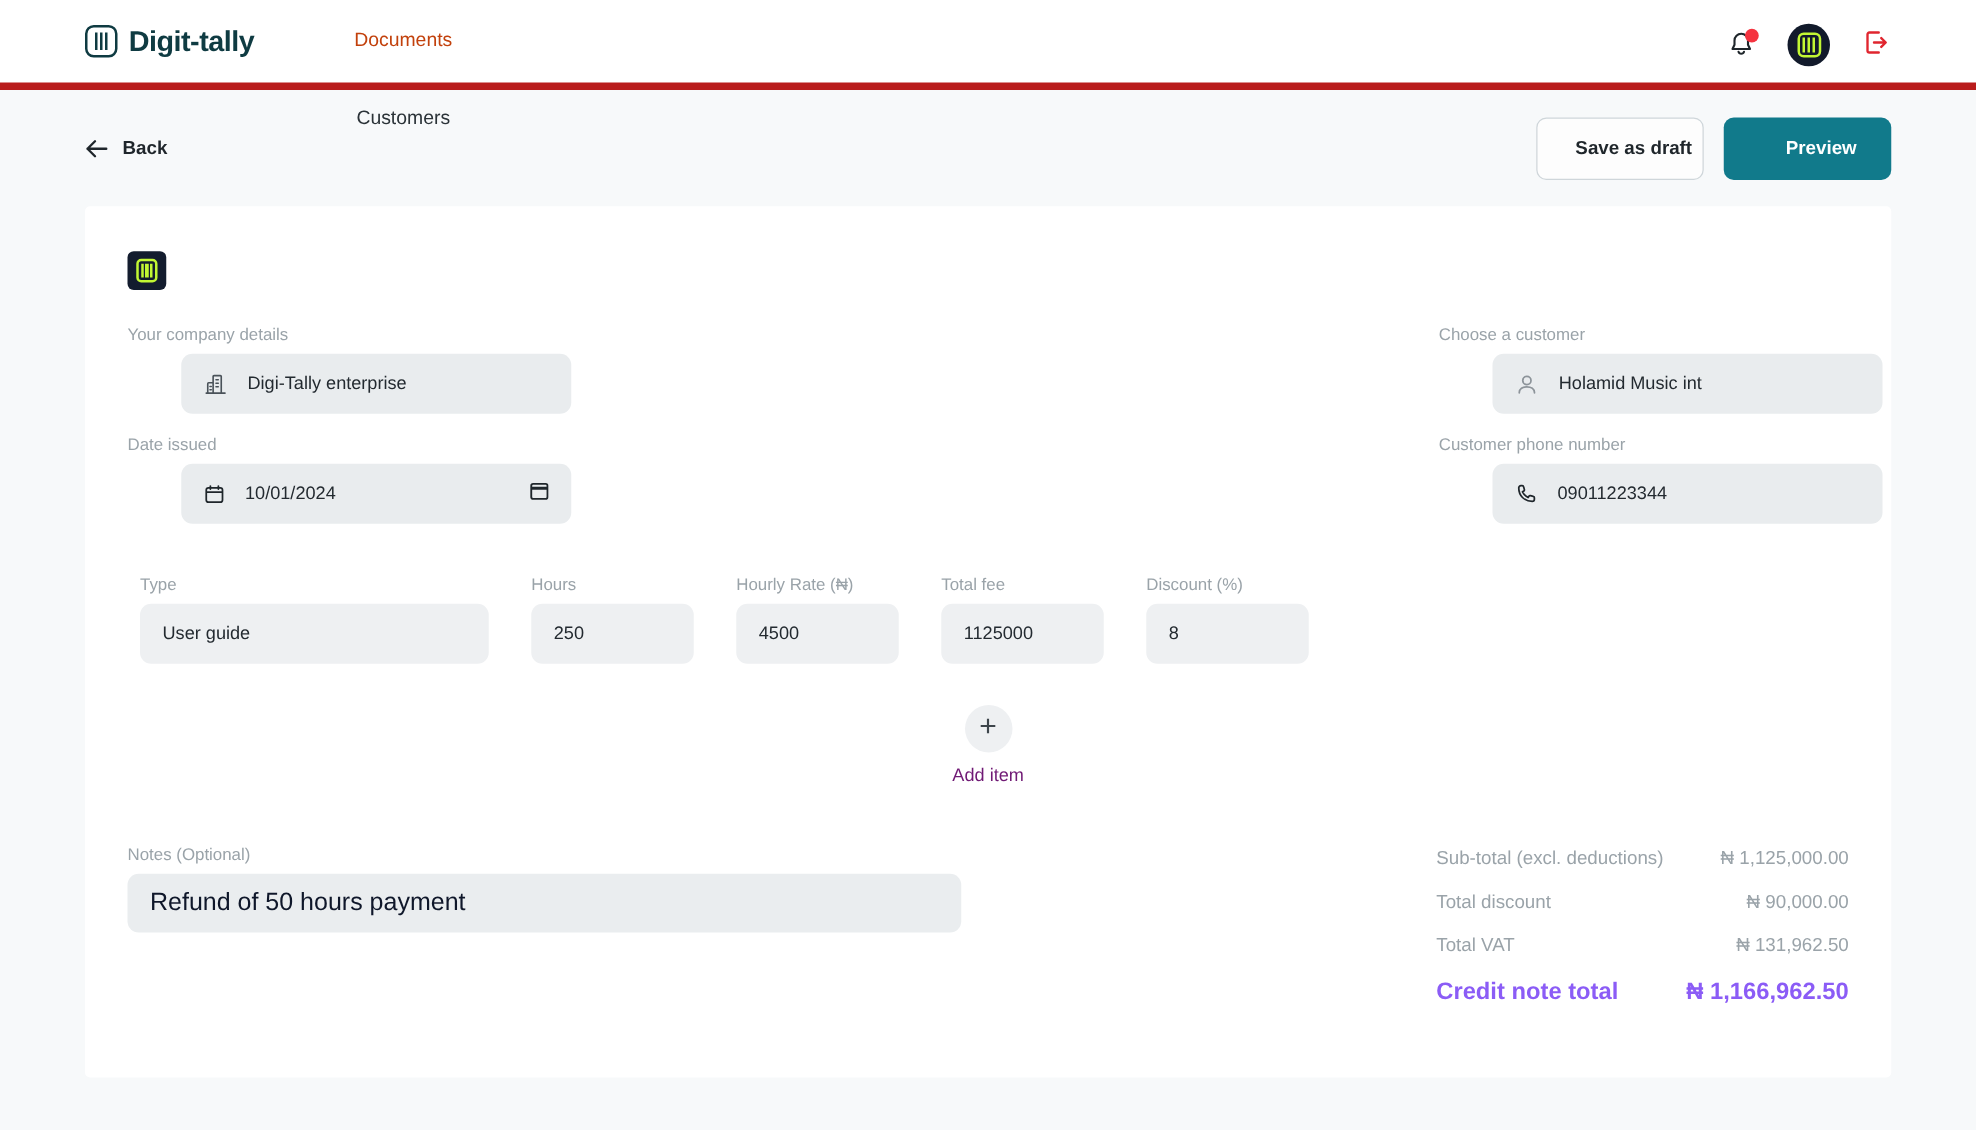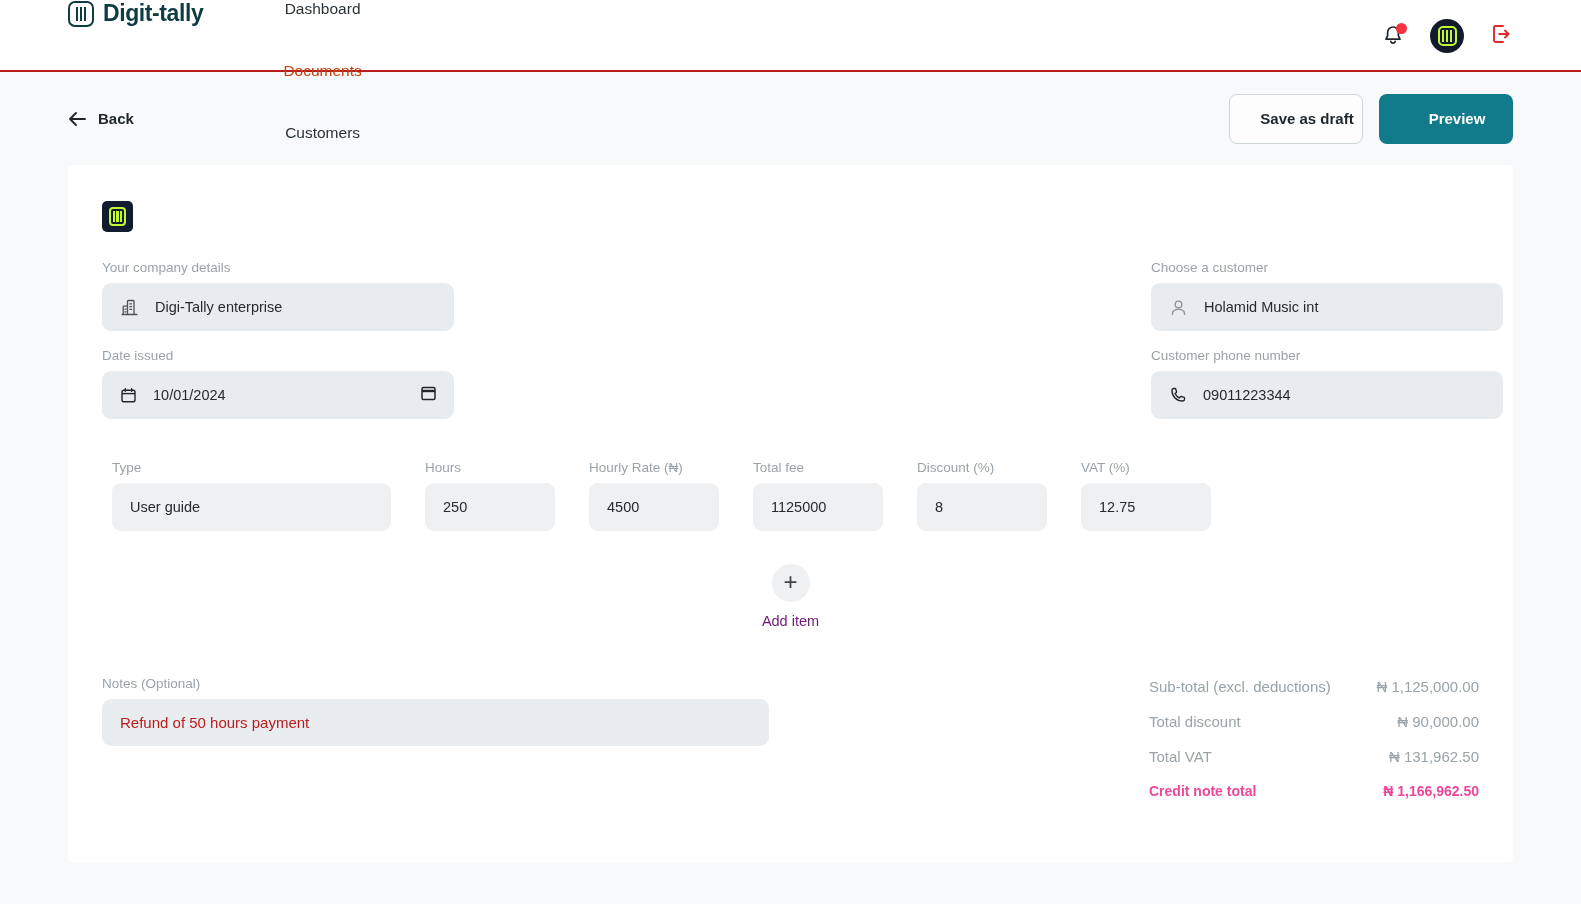--- a/index.html
+++ b/index.html
@@ -6,22 +6,22 @@
   html, body {
     width: 1581px; height: 904px;
     background: #f7f9fa;
     font-family: "Liberation Sans", sans-serif;
     overflow: hidden;
   }
 
   
   .topbar {
     height: 72px; background: #ffffff;
-    display: flex; align-items: flex-start;
-    border-bottom: 2px solid #b91c1c;
+    display: flex; align-items: center;
+    border-bottom: 6px solid #b91c1c;
     position: relative;
   }
   .brand { display: flex; align-items: center; gap: 9px; margin-left: 68px; }
   .brand-mark {
     width: 26px; height: 26px; border-radius: 7px;
     border: 2.5px solid #0f3b42; background: #ffffff;
     display: flex; align-items: center; justify-content: center;
   }
   .brand-name {
     font-size: 23px; font-weight: bold; color: #0f3b42;
@@ -96,21 +96,21 @@
   }
   .doc-bar { width: 2.2px; height: 11px; background: #c2f733; }
 
   .field-label {
     font-size: 13.5px; color: #9aa3a9; margin-bottom: 8px;
   }
   .field-box {
     background: #e9ecee; border-radius: 9px; height: 48px;
     display: flex; align-items: center; padding: 0 18px; gap: 16px;
   }
-  .field-box.lg { width: 352px; }
+  .field-box.lg { width: 312px; margin-left: 43px; }
   .field-text { font-size: 14.5px; color: #232a30; }
 
   .two-col {
     display: flex; justify-content: space-between; margin-top: 28px;
   }
   .col { width: 328px; }
   .col .block + .block { margin-top: 17px; }
 
   
   .items-row {
@@ -141,34 +141,34 @@
     padding-bottom: 3px;
   }
   .add-label { margin-top: 11px; font-size: 14.5px; color: #701a75; }
 
   
   .bottom { display: flex; margin-top: 47px; }
   .notes-col { width: 667px; }
   .notes-box {
     background: #eaedef; border-radius: 9px; height: 47px;
     display: flex; align-items: center; padding: 0 18px;
-    font-size: 15px; color: #b91c1c;
+    font-size: 20px; color: #0f172a;
   }
   .totals {
     margin-left: auto; width: 330px; padding-top: 2px;
   }
   .total-row {
     display: flex; justify-content: space-between; align-items: baseline;
     margin-bottom: 18px;
   }
   .total-row .t-label { font-size: 15px; color: #9aa3a9; }
   .total-row .t-value { font-size: 15px; color: #9aa3a9; }
   .total-row.grand { margin-top: 8px; }
   .total-row.grand .t-label,
-  .total-row.grand .t-value { color: #ec4899; font-weight: bold; font-size: 14px; }
+  .total-row.grand .t-value { color: #8b5cf6; font-weight: bold; font-size: 19px; }
 
   .cursor-hand { position: absolute; left: 1461px; top: 114px; }
 </style>
 </head>
 <body>
 
 <div class="topbar">
   <div class="brand">
     <span class="brand-mark">
       <svg width="14" height="16" viewBox="0 0 14 16">
@@ -312,24 +312,20 @@
       <div class="item-box w-rate">4500</div>
     </div>
     <div class="item-cell">
       <div class="field-label">Total fee</div>
       <div class="item-box w-fee">1125000</div>
     </div>
     <div class="item-cell">
       <div class="field-label">Discount (%)</div>
       <div class="item-box w-disc">8</div>
     </div>
-    <div class="item-cell">
-      <div class="field-label">VAT (%)</div>
-      <div class="item-box w-vat">12.75</div>
-    </div>
   </div>
 
   <div class="add-item">
     <span class="add-circle">+</span>
     <span class="add-label">Add item</span>
   </div>
 
   <div class="bottom">
     <div class="notes-col">
       <div class="field-label">Notes (Optional)</div>

